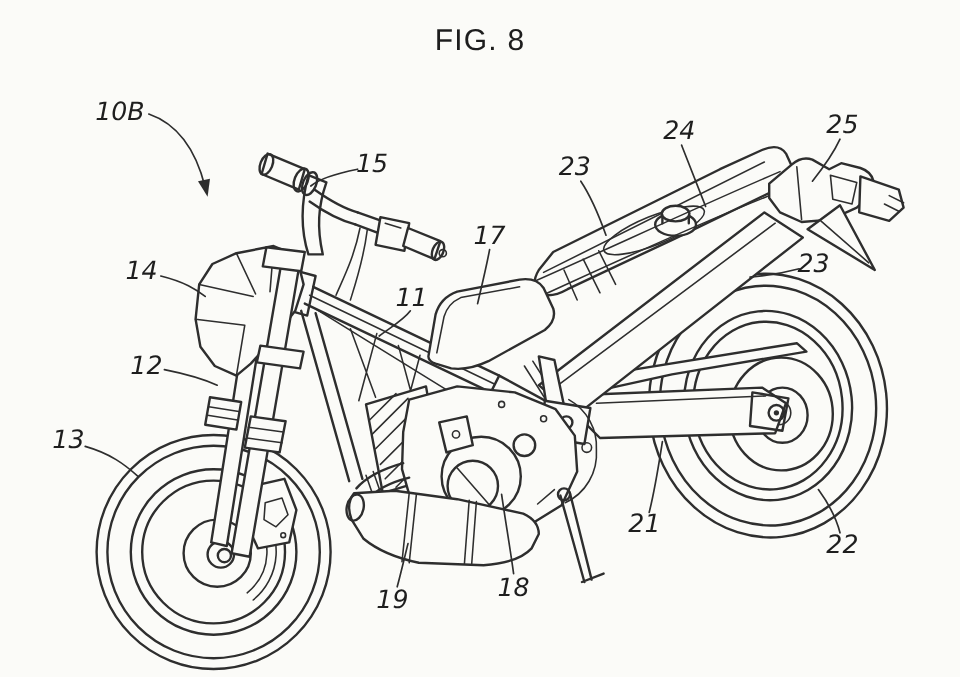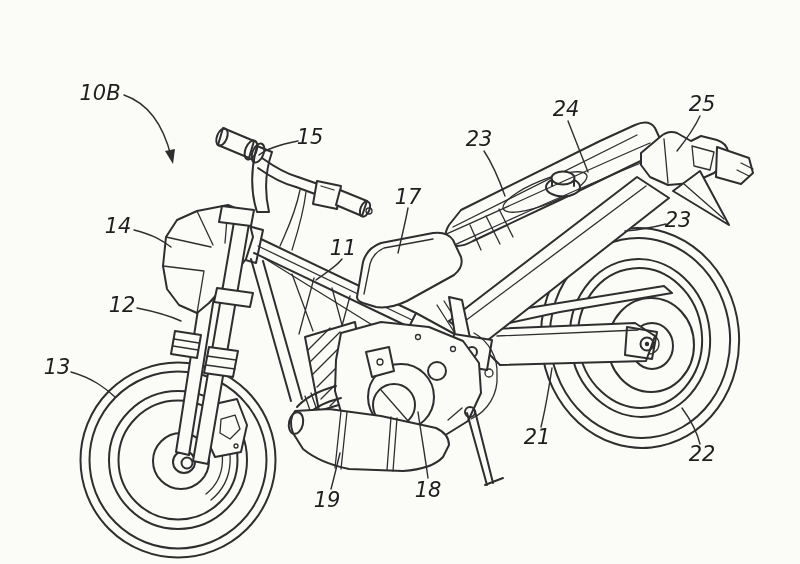--- a/index.html
+++ b/index.html
@@ -15,20 +15,21 @@
   .leader{fill:none;stroke:#2e2e2e;stroke-width:1.4;stroke-linecap:round;}
   .arrowhead{fill:#2e2e2e;stroke:none;}
   .ref-label{font-family:"DejaVu Sans",sans-serif;font-style:italic;font-size:21px;
         fill:#1e1e1e;text-anchor:middle;dominant-baseline:middle;}
 </style>
 </head>
 <body>
 
 <div id="page">
 
+  <div id="figure-title">FIG. 8</div>
 
   <svg id="fig-svg" width="800" height="564" viewBox="0 0 800 564">
 
     <g>
       <ellipse class="ln" cx="640" cy="338" rx="99" ry="110" transform="rotate(-6 640 338)"></ellipse>
       <ellipse class="ln" cx="640" cy="338" rx="90" ry="100" transform="rotate(-6 640 338)"></ellipse>
       <ellipse class="ln" cx="640" cy="338" rx="70" ry="79" transform="rotate(-6 640 338)"></ellipse>
       <ellipse class="ln" cx="640" cy="338" rx="62" ry="70" transform="rotate(-6 640 338)"></ellipse>
       <ellipse class="ln solid" cx="651" cy="345" rx="43" ry="47"></ellipse>
       <ellipse class="ln" cx="652" cy="346" rx="21" ry="23"></ellipse>

